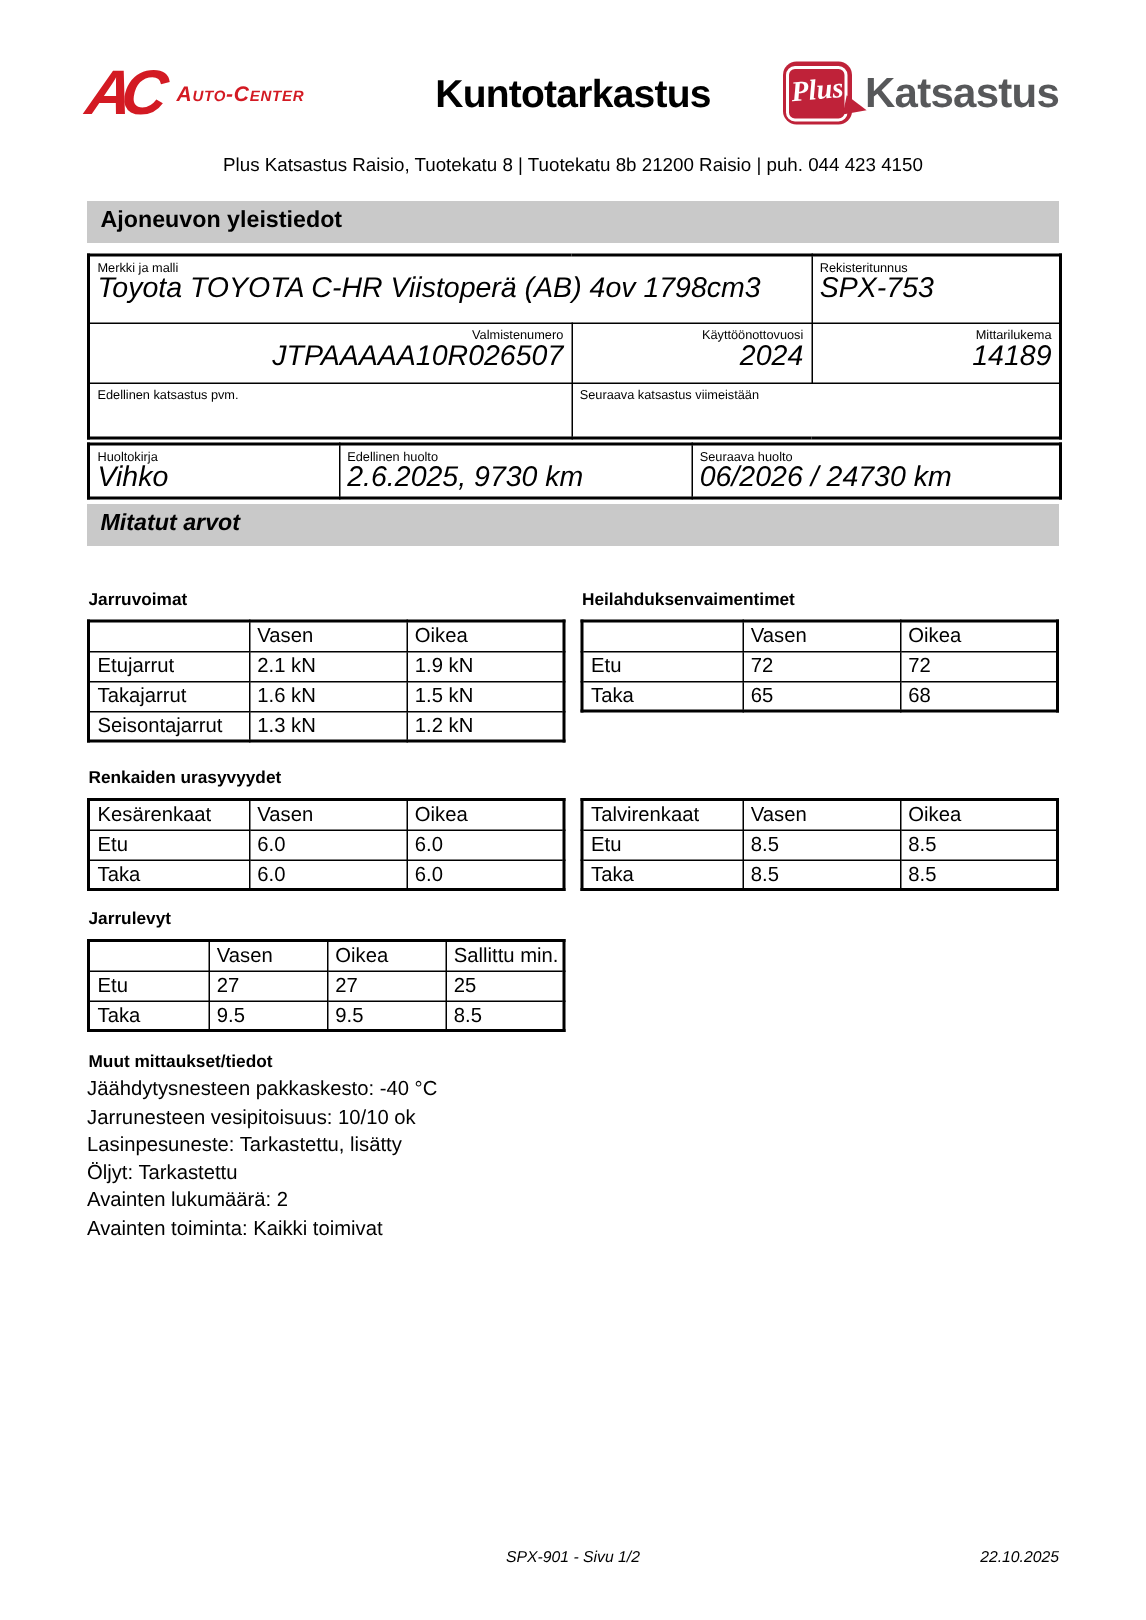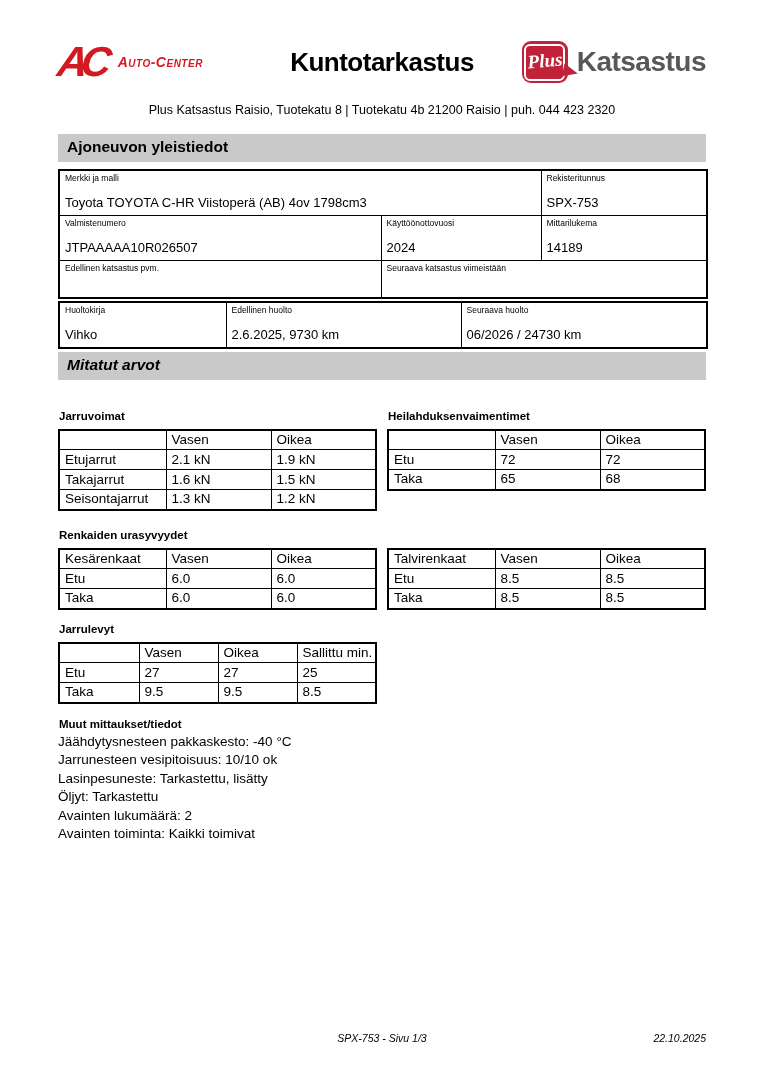--- a/index.html
+++ b/index.html
@@ -59,26 +59,26 @@
     margin-top:17px;background:var(--section-bar-gray);
     font-weight:bold;font-size:15.5px;padding:4px 9px 6px;
   }
   .section-bar.second{margin-top:3px;font-style:italic;}
 
   
   table{border-collapse:collapse;table-layout:fixed;}
   .vtable{width:648px;border:2px solid #000;margin-top:7px;}
   .vtable td{border:1px solid #000;vertical-align:top;padding:2px 5px 3px;overflow:hidden;}
   .vtable tr.r1 td{height:45px;}
-  .vtable tr.r2 td{height:40px;}
+  .vtable tr.r2 td{height:40px;text-align:right;}
   .vtable tr.r3 td{height:37px;}
   .vtable2{width:648px;border:2px solid #000;margin-top:2px;}
   .vtable2 td{border:1px solid #000;vertical-align:top;padding:2px 5px 3px;height:34px;overflow:hidden;}
   .flabel{font-size:8.5px;line-height:11px;}
-  .fvalue{font-size:13px;line-height:18px;margin-top:10px;white-space:nowrap;}
+  .fvalue{font-size:19px;line-height:18px;margin-top:0;white-space:nowrap;font-style:italic;}
 
   
   .meas{margin-top:30px;}
   .meas-grid{display:grid;grid-template-columns:317px 317px;column-gap:12px;}
   .mtitle{font-weight:bold;font-size:11.5px;margin:0 0 7px 1px;}
   .mtable{border:2px solid #000;width:317px;}
   .mtable th,.mtable td{
     border:1px solid #000;font-size:13.5px;font-weight:normal;text-align:left;
     padding:1px 5px 2px;height:20px;white-space:nowrap;overflow:hidden;
   }
@@ -108,21 +108,21 @@
     <div class="page-title">Kuntotarkastus</div>
     <div class="plus-logo">
       <div class="plus-bubble">
         <span class="plus-word">Plus</span>
         <span class="plus-tail"></span>
       </div>
       <span class="katsastus-word">Katsastus</span>
     </div>
   </div>
 
-  <div class="address">Plus Katsastus Raisio, Tuotekatu 8 | Tuotekatu 4b 21200 Raisio | puh. 044 423 2320</div>
+  <div class="address">Plus Katsastus Raisio, Tuotekatu 8 | Tuotekatu 8b 21200 Raisio | puh. 044 423 4150</div>
 
   <div class="section-bar">Ajoneuvon yleistiedot</div>
 
   <table class="vtable">
     <colgroup>
         <col style="width:322px">
         <col style="width:160px">
         <col style="width:166px">
       </colgroup>
     <tbody>
@@ -348,15 +348,15 @@
       <div class="mline">Lasinpesuneste: Tarkastettu, lisätty</div>
       <div class="mline">Öljyt: Tarkastettu</div>
       <div class="mline">Avainten lukumäärä: 2</div>
       <div class="mline">Avainten toiminta: Kaikki toimivat</div>
     </div>
 
   </div>
 </div>
 
 <div class="footer">
-  <span>SPX-753 - Sivu 1/3</span>
+  <span>SPX-901 - Sivu 1/2</span>
   <span class="date">22.10.2025</span>
 </div>
 
 </body></html>

